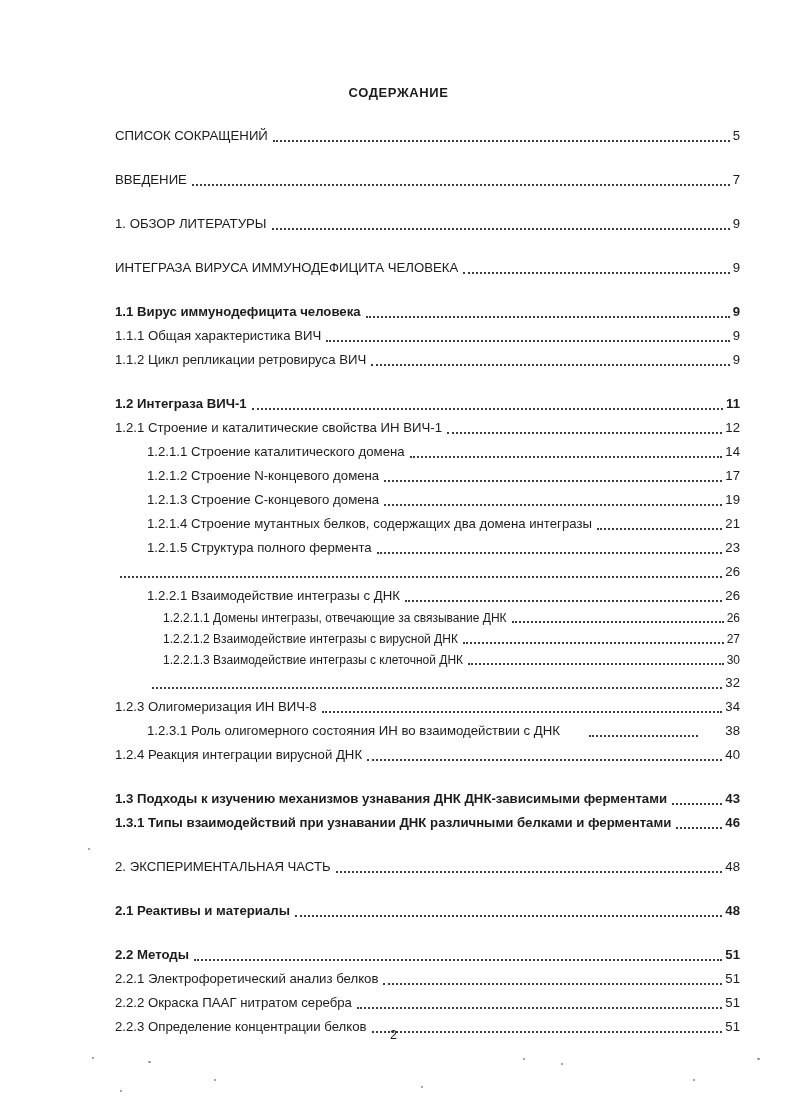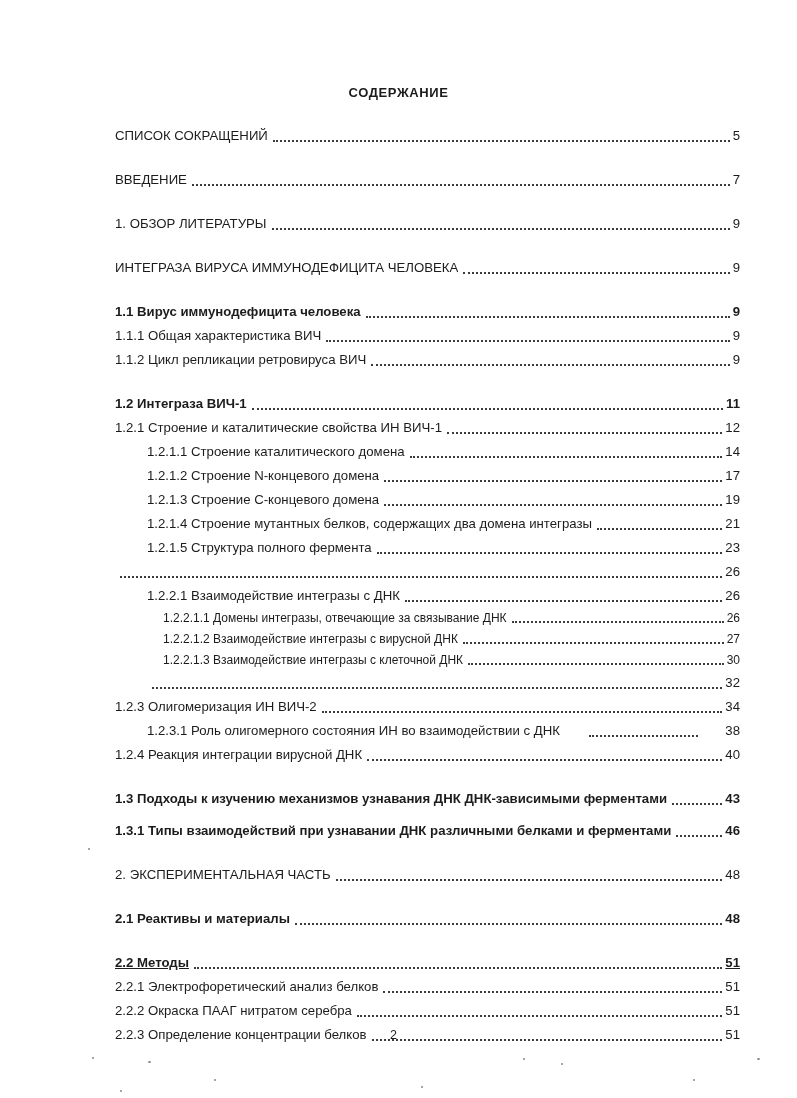--- a/index.html
+++ b/index.html
@@ -156,63 +156,63 @@
         <div class="toc-row s" style="padding-left: 48px;">
           <span class="lab">1.2.2.1.3 Взаимодействие интегразы с клеточной ДНК</span>
           <span class="dots"></span>
           <span class="pg">30</span>
         </div>
         <div class="toc-row" style="padding-left: 32px;">
           <span class="dots"></span>
           <span class="pg">32</span>
         </div>
         <div class="toc-row" style="padding-left: 0px;">
-          <span class="lab">1.2.3 Олигомеризация ИН ВИЧ-2 </span>
+          <span class="lab">1.2.3 Олигомеризация ИН ВИЧ-8 </span>
           <span class="dots"></span>
           <span class="pg">34</span>
         </div>
         <div class="toc-row" style="padding-left: 32px; gap: 24px;">
           <span class="lab">1.2.3.1 Роль олигомерного состояния ИН во взаимодействии с ДНК</span>
           <span class="dots"></span>
           <span class="pg">38</span>
         </div>
         <div class="toc-row" style="padding-left: 0px; align-items: flex-end;">
           <span class="lab">1.2.4 Реакция интеграции вирусной ДНК</span>
           <span class="dots"></span>
           <span class="pg">40</span>
         </div>
       </div>
       <div class="toc-group">
         <div class="toc-row b" style="padding-left: 0px;">
           <span class="lab">1.3 Подходы к изучению механизмов узнавания ДНК ДНК-зависимыми ферментами</span>
           <span class="dots"></span>
           <span class="pg">43</span>
         </div>
-        <div class="toc-row b" style="padding-left: 0px; margin-top: 8px;">
+        <div class="toc-row b" style="padding-left: 0px;">
           <span class="lab">1.3.1 Типы взаимодействий при узнавании ДНК различными белками и ферментами </span>
           <span class="dots"></span>
           <span class="pg">46</span>
         </div>
       </div>
       <div class="toc-group">
         <div class="toc-row" style="padding-left: 0px;">
           <span class="lab">2. ЭКСПЕРИМЕНТАЛЬНАЯ ЧАСТЬ </span>
           <span class="dots"></span>
           <span class="pg">48</span>
         </div>
       </div>
       <div class="toc-group">
         <div class="toc-row b" style="padding-left: 0px;">
           <span class="lab">2.1 Реактивы и материалы </span>
           <span class="dots"></span>
           <span class="pg">48</span>
         </div>
       </div>
       <div class="toc-group">
-        <div class="toc-row b" style="padding-left: 0px; text-decoration: underline;">
+        <div class="toc-row b" style="padding-left: 0px;">
           <span class="lab">2.2 Методы </span>
           <span class="dots"></span>
           <span class="pg">51</span>
         </div>
         <div class="toc-row" style="padding-left: 0px;">
           <span class="lab">2.2.1 Электрофоретический анализ белков</span>
           <span class="dots"></span>
           <span class="pg">51</span>
         </div>
         <div class="toc-row" style="padding-left: 0px;">

